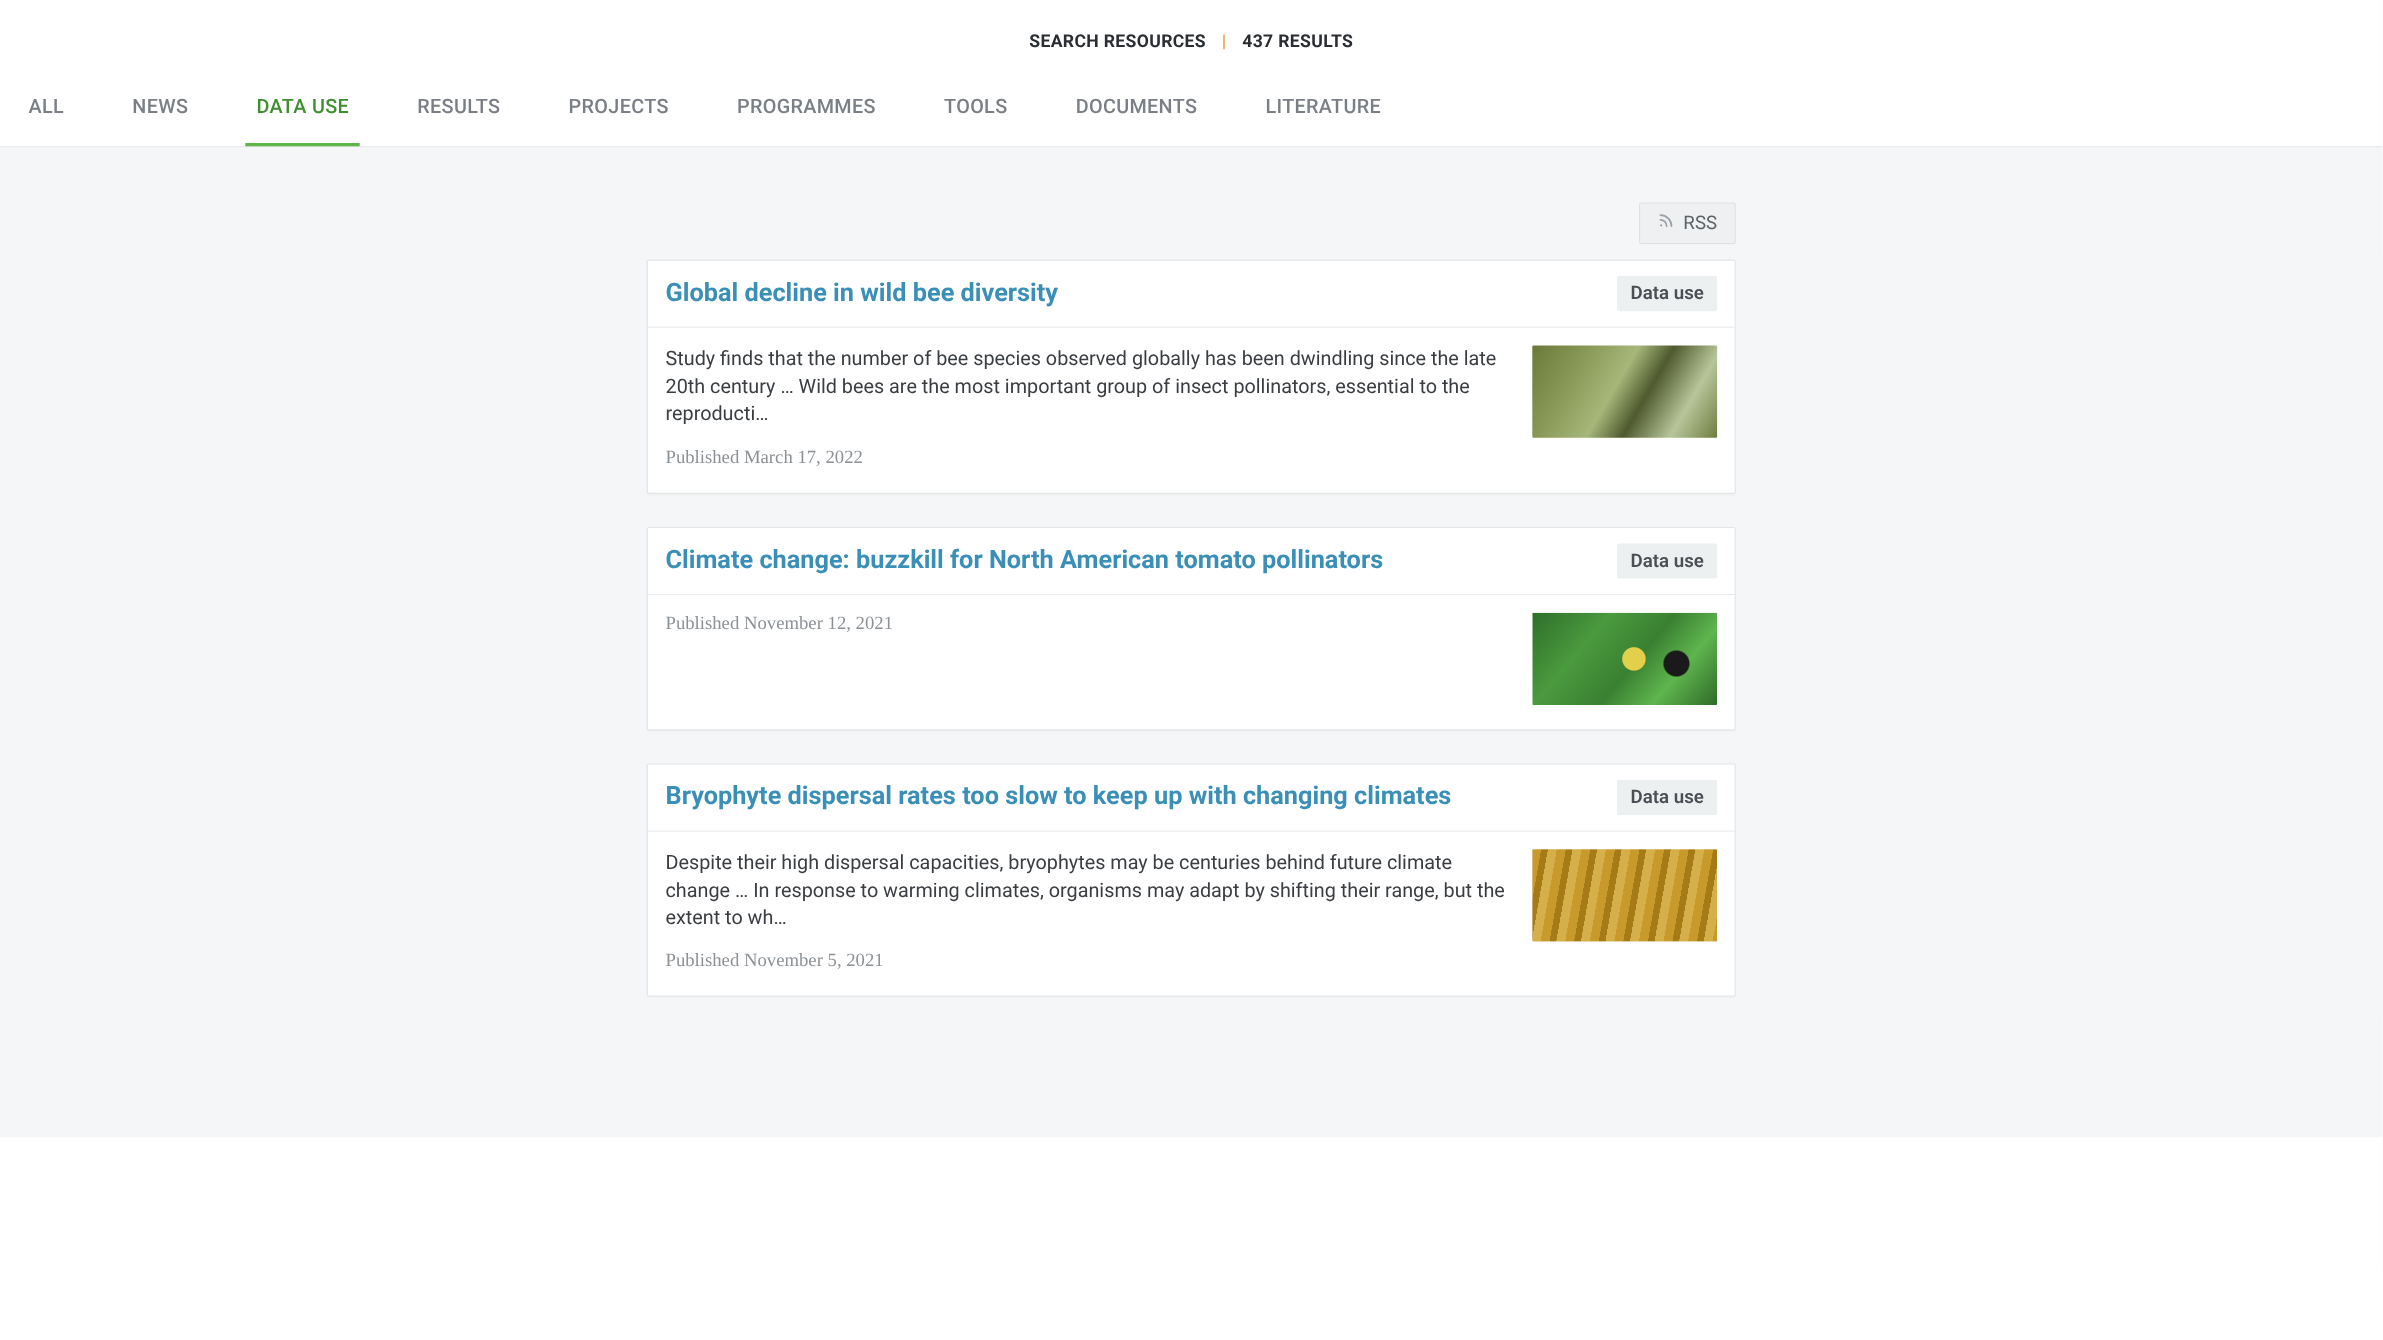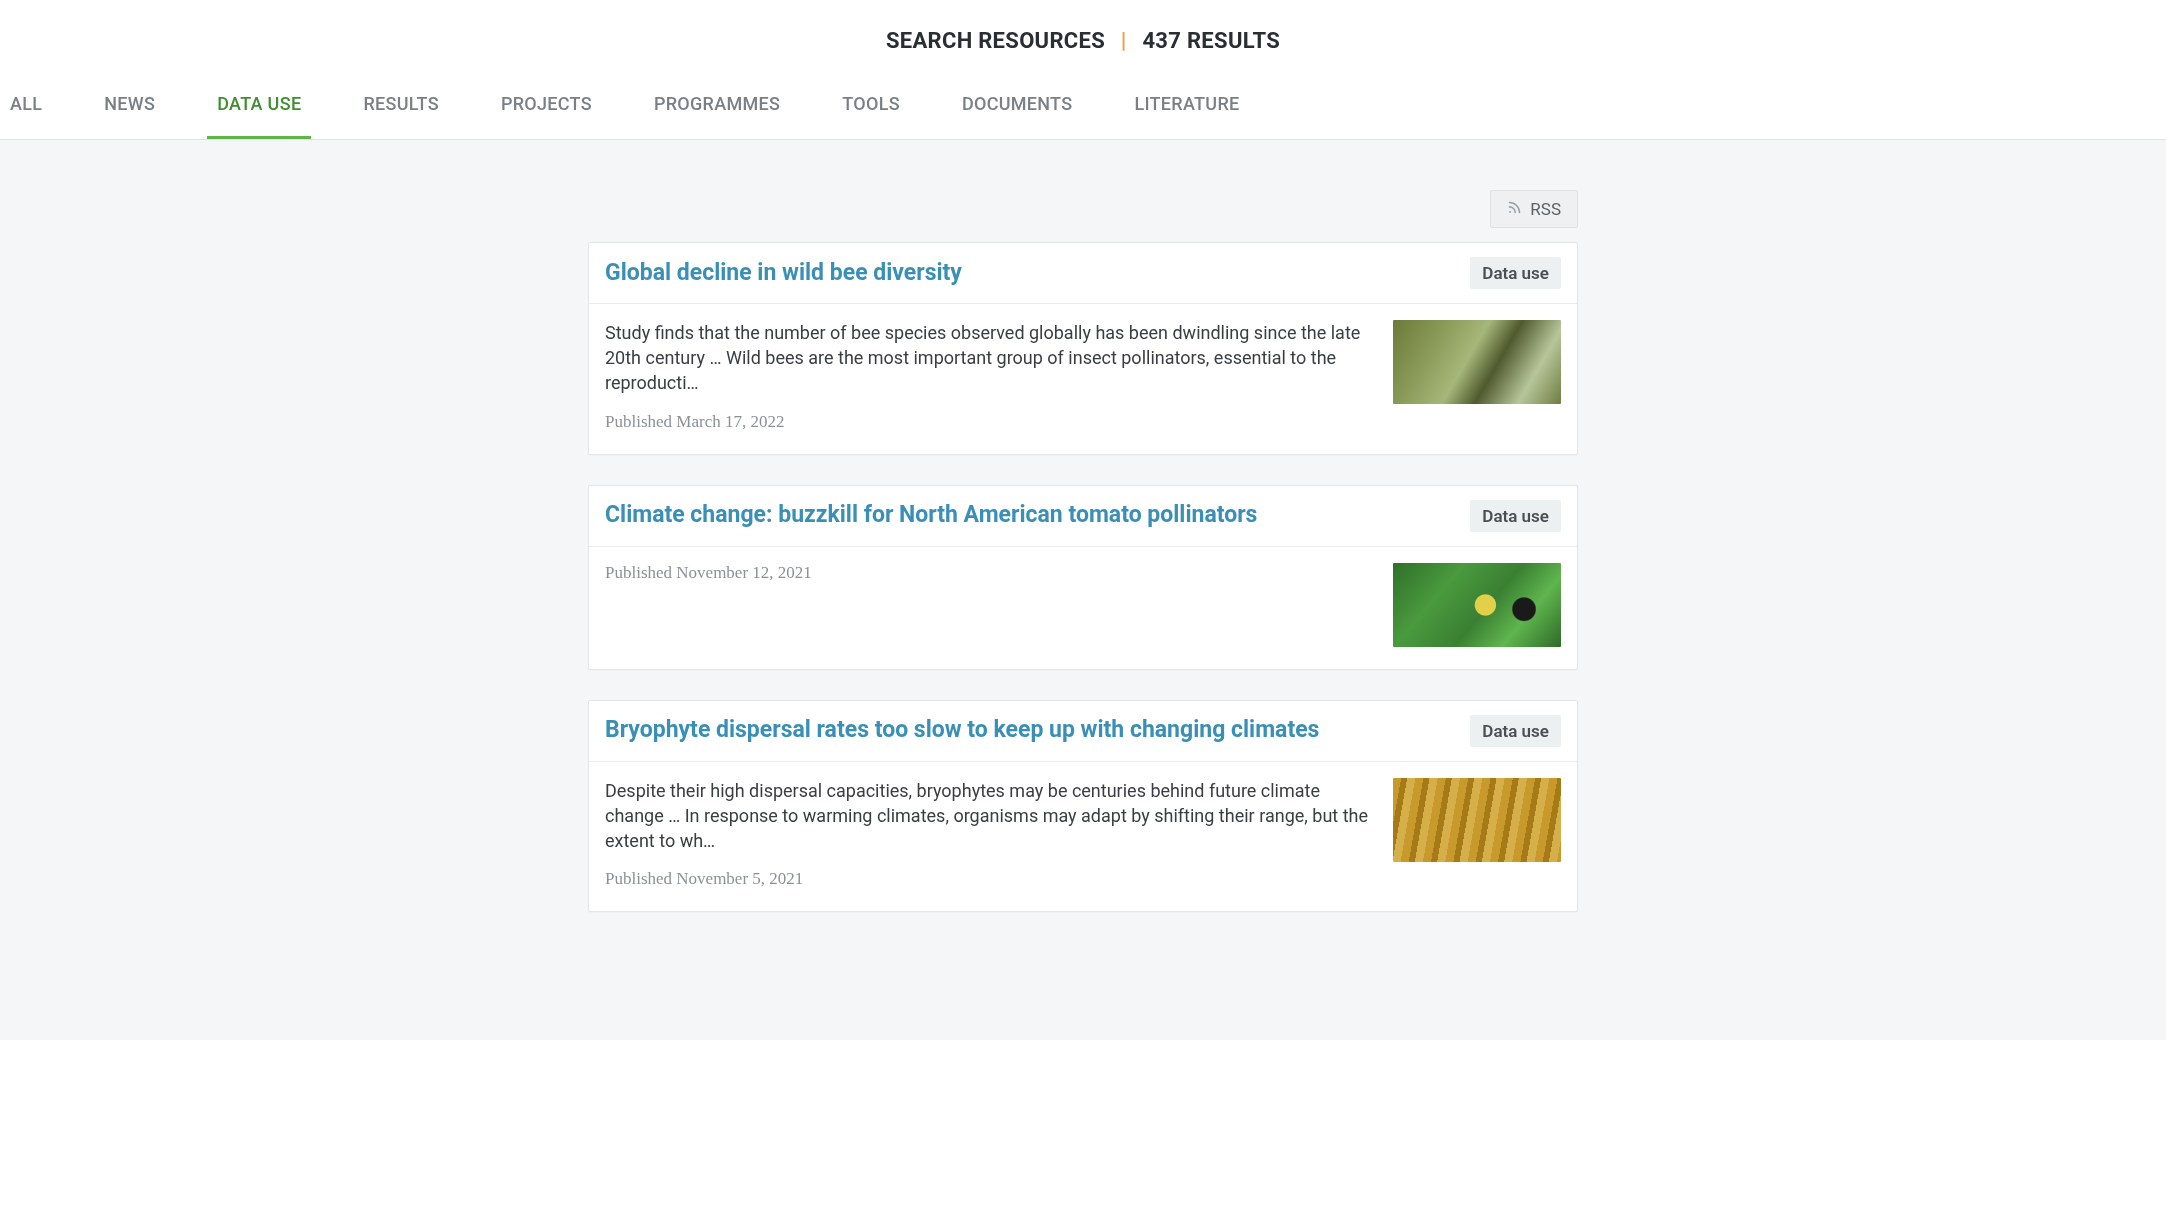--- a/index.html
+++ b/index.html
@@ -7,39 +7,39 @@
     font-family: -apple-system, BlinkMacSystemFont, "Segoe UI", Roboto, "Helvetica Neue", Arial, sans-serif;
     background: #fff;
     color: #333;
     font-size: 16px;
   }
 
   .header-row {
     text-align: center;
     padding: 28px 0 22px;
     font-weight: 700;
-    font-size: 22px;
+    font-size: 16px;
     color: #2a2e33;
     letter-spacing: 0.3px;
   }
   .header-row .sep {
     color: #e8a33d;
     margin: 0 10px;
     font-weight: 700;
   }
 
   .tabs-wrap {
     border-bottom: 1px solid #e2e2e2;
     box-shadow: 0 1px 0 rgba(0,0,0,0.02);
     background: #fff;
   }
   .tabs {
     display: flex;
     gap: 42px;
-    padding: 0 0;
+    padding: 0 16px;
     max-width: 1440px;
   }
   .tab {
     padding: 18px 10px 22px;
     font-size: 18px;
     font-weight: 500;
     color: #7a7f85;
     letter-spacing: 0.3px;
     cursor: pointer;
     border-bottom: 3px solid transparent;

